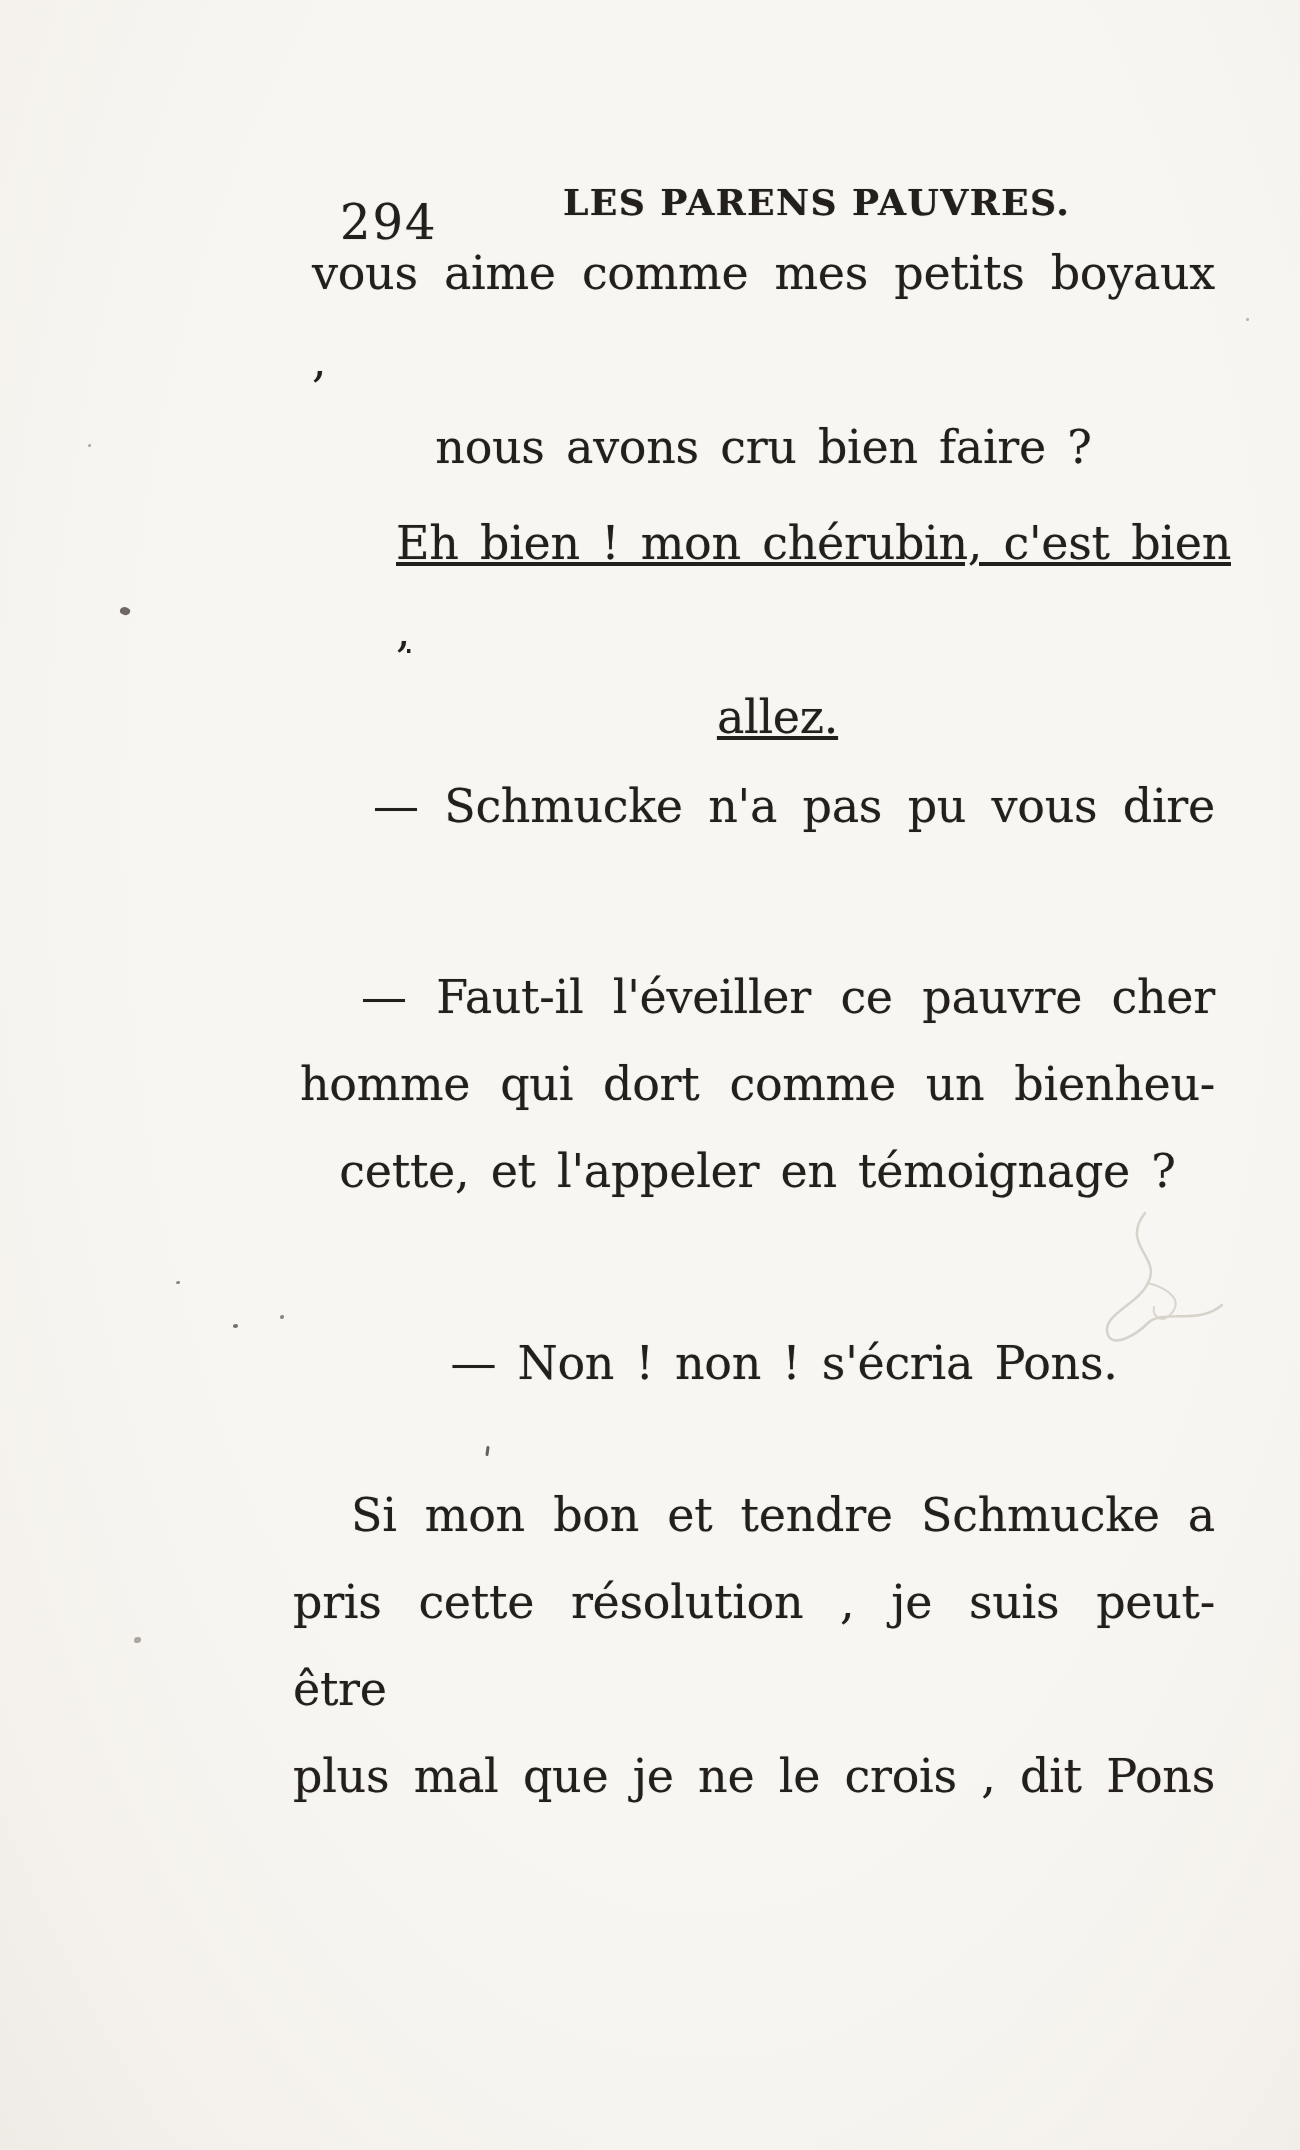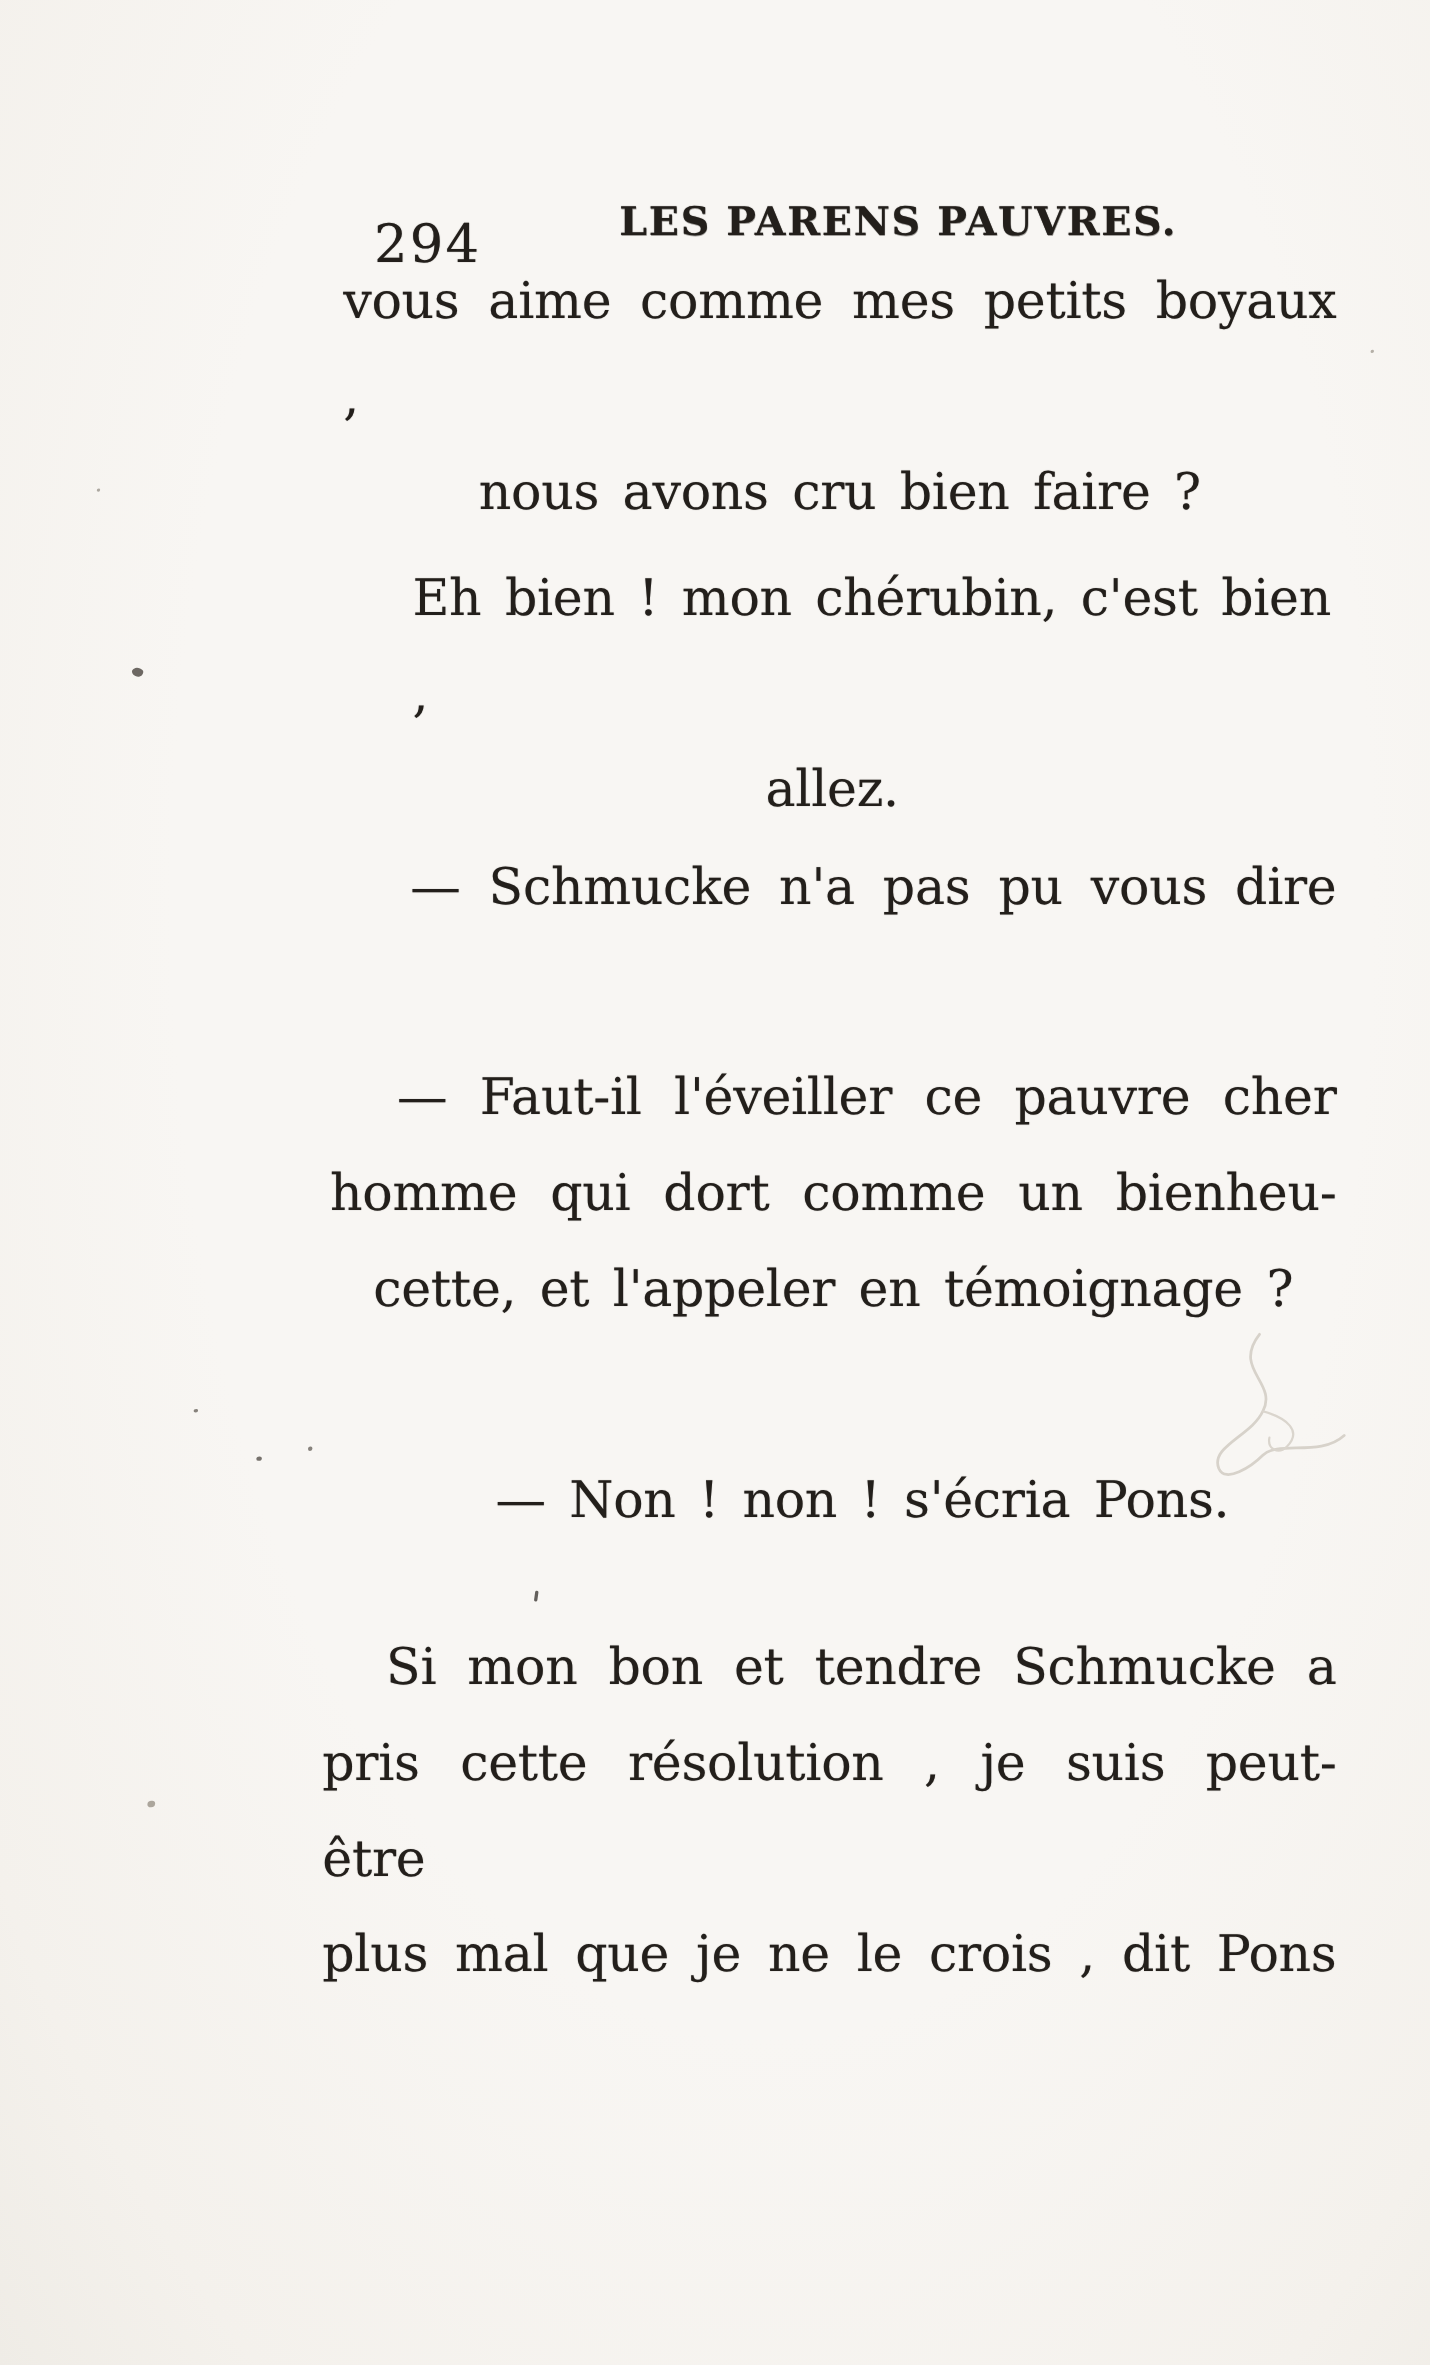--- a/index.html
+++ b/index.html
@@ -43,21 +43,21 @@
     letter-spacing: -0.3px;
     word-spacing: 7px;
     text-shadow: 0 0 1px rgba(35,31,27,.42);
   }
   .ln { display: block; text-align: center; }
   .just {
     text-align: justify;
     text-align-last: justify;
   }
   .p1 { top: 230px;  left: 312px; width: 903px; }
-  .p2 { top: 500px;  left: 303px; width: 907px; }
+  .p2 { top: 500px;  left: 324px; width: 907px; text-decoration: underline; }
   .p3 { top: 763px;  left: 305px; width: 910px; }
   .p4 { top: 954px;  left: 300px; width: 915px; }
   .p5 { top: 1320px; left: 298px; width: 917px; }
   .p6 { top: 1472px; left: 293px; width: 922px; }
   .ind72 { padding-left: 72px; }
   .ind68 { padding-left: 68px; }
   .ind61 { padding-left: 61px; }
   .ind55 { padding-left: 55px; }
   .ind58 { padding-left: 58px; }
   .speck {

